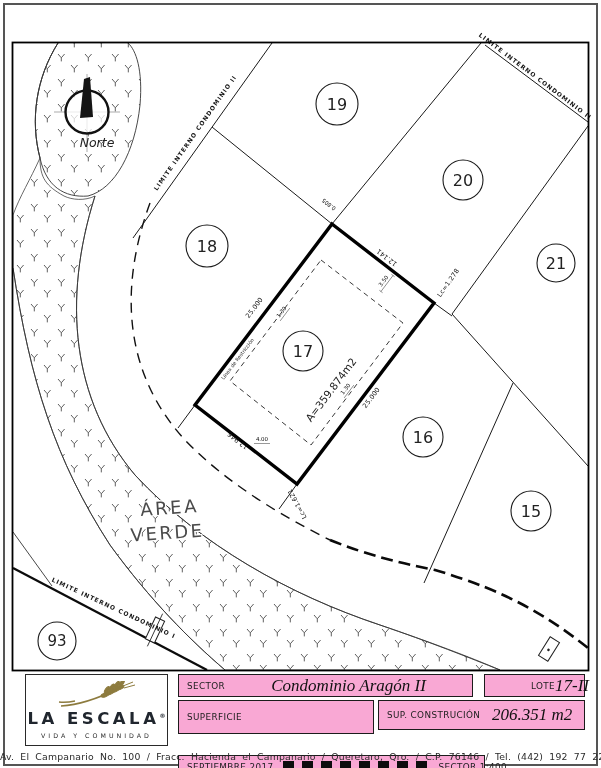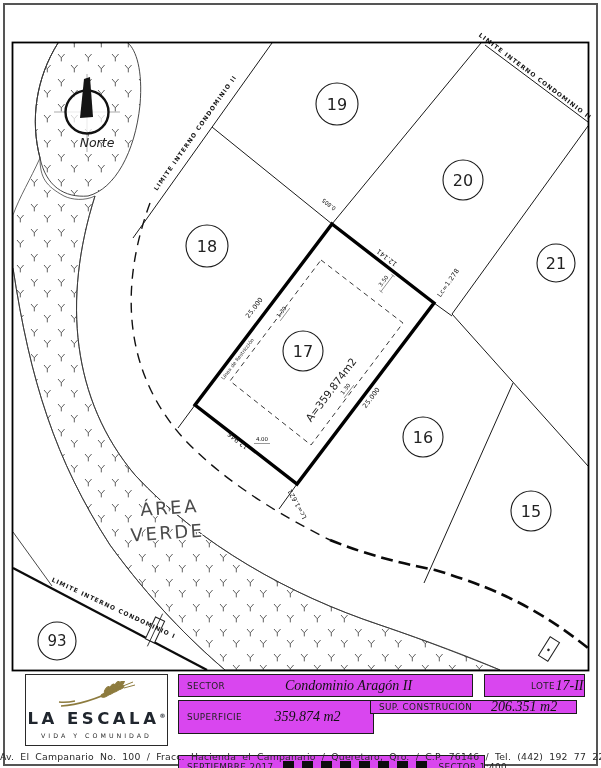--- a/index.html
+++ b/index.html
@@ -17,23 +17,23 @@
   .lotnum93{font-size:15px;fill:#222;}
   .dim{font-size:6.5px;letter-spacing:.2px;}
   .dimsmall{font-size:5.5px;}
   .limite{font-size:6px;font-weight:bold;letter-spacing:1.1px;fill:#151515;}
   .areatxt{font-size:18px;letter-spacing:2.5px;fill:#4a4a4a;paint-order:stroke;stroke:#fff;stroke-width:2.5px;}
   .norte{font-size:12.5px;font-style:italic;fill:#222;}
   .areaval{font-size:10.5px;fill:#222;}
   .linea-r{font-size:5px;fill:#333;}
 
   
-  .tb-box{position:absolute;border:1.6px solid #1c1c1c;background:#d946ef;display:flex;align-items:center;box-sizing:border-box;}
+  .tb-box{position:absolute;border:1.6px solid #1c1c1c;background:#f9a8d4;display:flex;align-items:center;box-sizing:border-box;}
   .tb-label{font-size:8.8px;letter-spacing:.4px;color:#222;padding-left:8px;white-space:nowrap;}
-  .tb-value{font-family:"Liberation Serif","DejaVu Serif",serif;font-style:italic;font-size:14px;color:#111;flex:1;text-align:center;white-space:nowrap;}
+  .tb-value{font-family:"Liberation Serif","DejaVu Serif",serif;font-style:italic;font-size:17px;color:#111;flex:1;text-align:center;white-space:nowrap;}
   .logo-box{position:absolute;left:25px;top:674px;width:143px;height:72px;border:1.6px solid #2a2a2a;box-sizing:border-box;
     display:flex;flex-direction:column;align-items:center;justify-content:center;background:#fff;}
   .logo-name{font-size:16.5px;font-weight:bold;letter-spacing:3.5px;color:#20262e;line-height:1;margin-top:2px;}
   .logo-reg{font-size:6px;vertical-align:super;letter-spacing:0;}
   .logo-tag{font-size:6.3px;letter-spacing:3px;color:#2a2a2a;margin-top:4px;}
   .scale-bar{display:flex;align-items:center;gap:8px;margin-left:10px;}
   .sq{width:11px;height:11px;background:#0d0d0d;display:inline-block;}
   .escala-label{font-size:8.8px;letter-spacing:.4px;color:#222;margin-left:11px;white-space:nowrap;}
   .footer-line{position:absolute;left:0;top:751px;width:601px;text-align:center;font-size:9.3px;color:#2a2a2a;
     letter-spacing:.2px;word-spacing:3px;white-space:nowrap;}
@@ -212,23 +212,22 @@
 <div class="tb-box" style="left:178px;top:674px;width:295px;height:23px;">
   <span class="tb-label">SECTOR</span>
   <span class="tb-value">Condominio Aragón II</span>
 </div>
 <div class="tb-box" style="left:484px;top:674px;width:101px;height:23px;padding-left:38px;">
   <span class="tb-label">LOTE</span>
   <span class="tb-value">17-II</span>
 </div>
 <div class="tb-box" style="left:178px;top:700px;width:196px;height:34px;">
   <span class="tb-label">SUPERFICIE</span>
-  <span class="tb-value">359.874 m2</span>
-</div>
-<div class="tb-box" style="left:370px;top:700px;width:207px;height:14px;">
+</div>
+<div class="tb-box" style="left:378px;top:700px;width:207px;height:30px;">
   <span class="tb-label">SUP. CONSTRUCIÓN</span>
   <span class="tb-value">206.351 m2</span>
 </div>
 <div class="tb-box" style="left:178px;top:726px;width:307px;height:23px;margin-top:29px;">
   <span class="tb-label">SEPTIEMBRE 2017</span>
   <span class="scale-bar">
     <span class="sq"></span>
       <span class="sq"></span>
       <span class="sq"></span>
       <span class="sq"></span>

